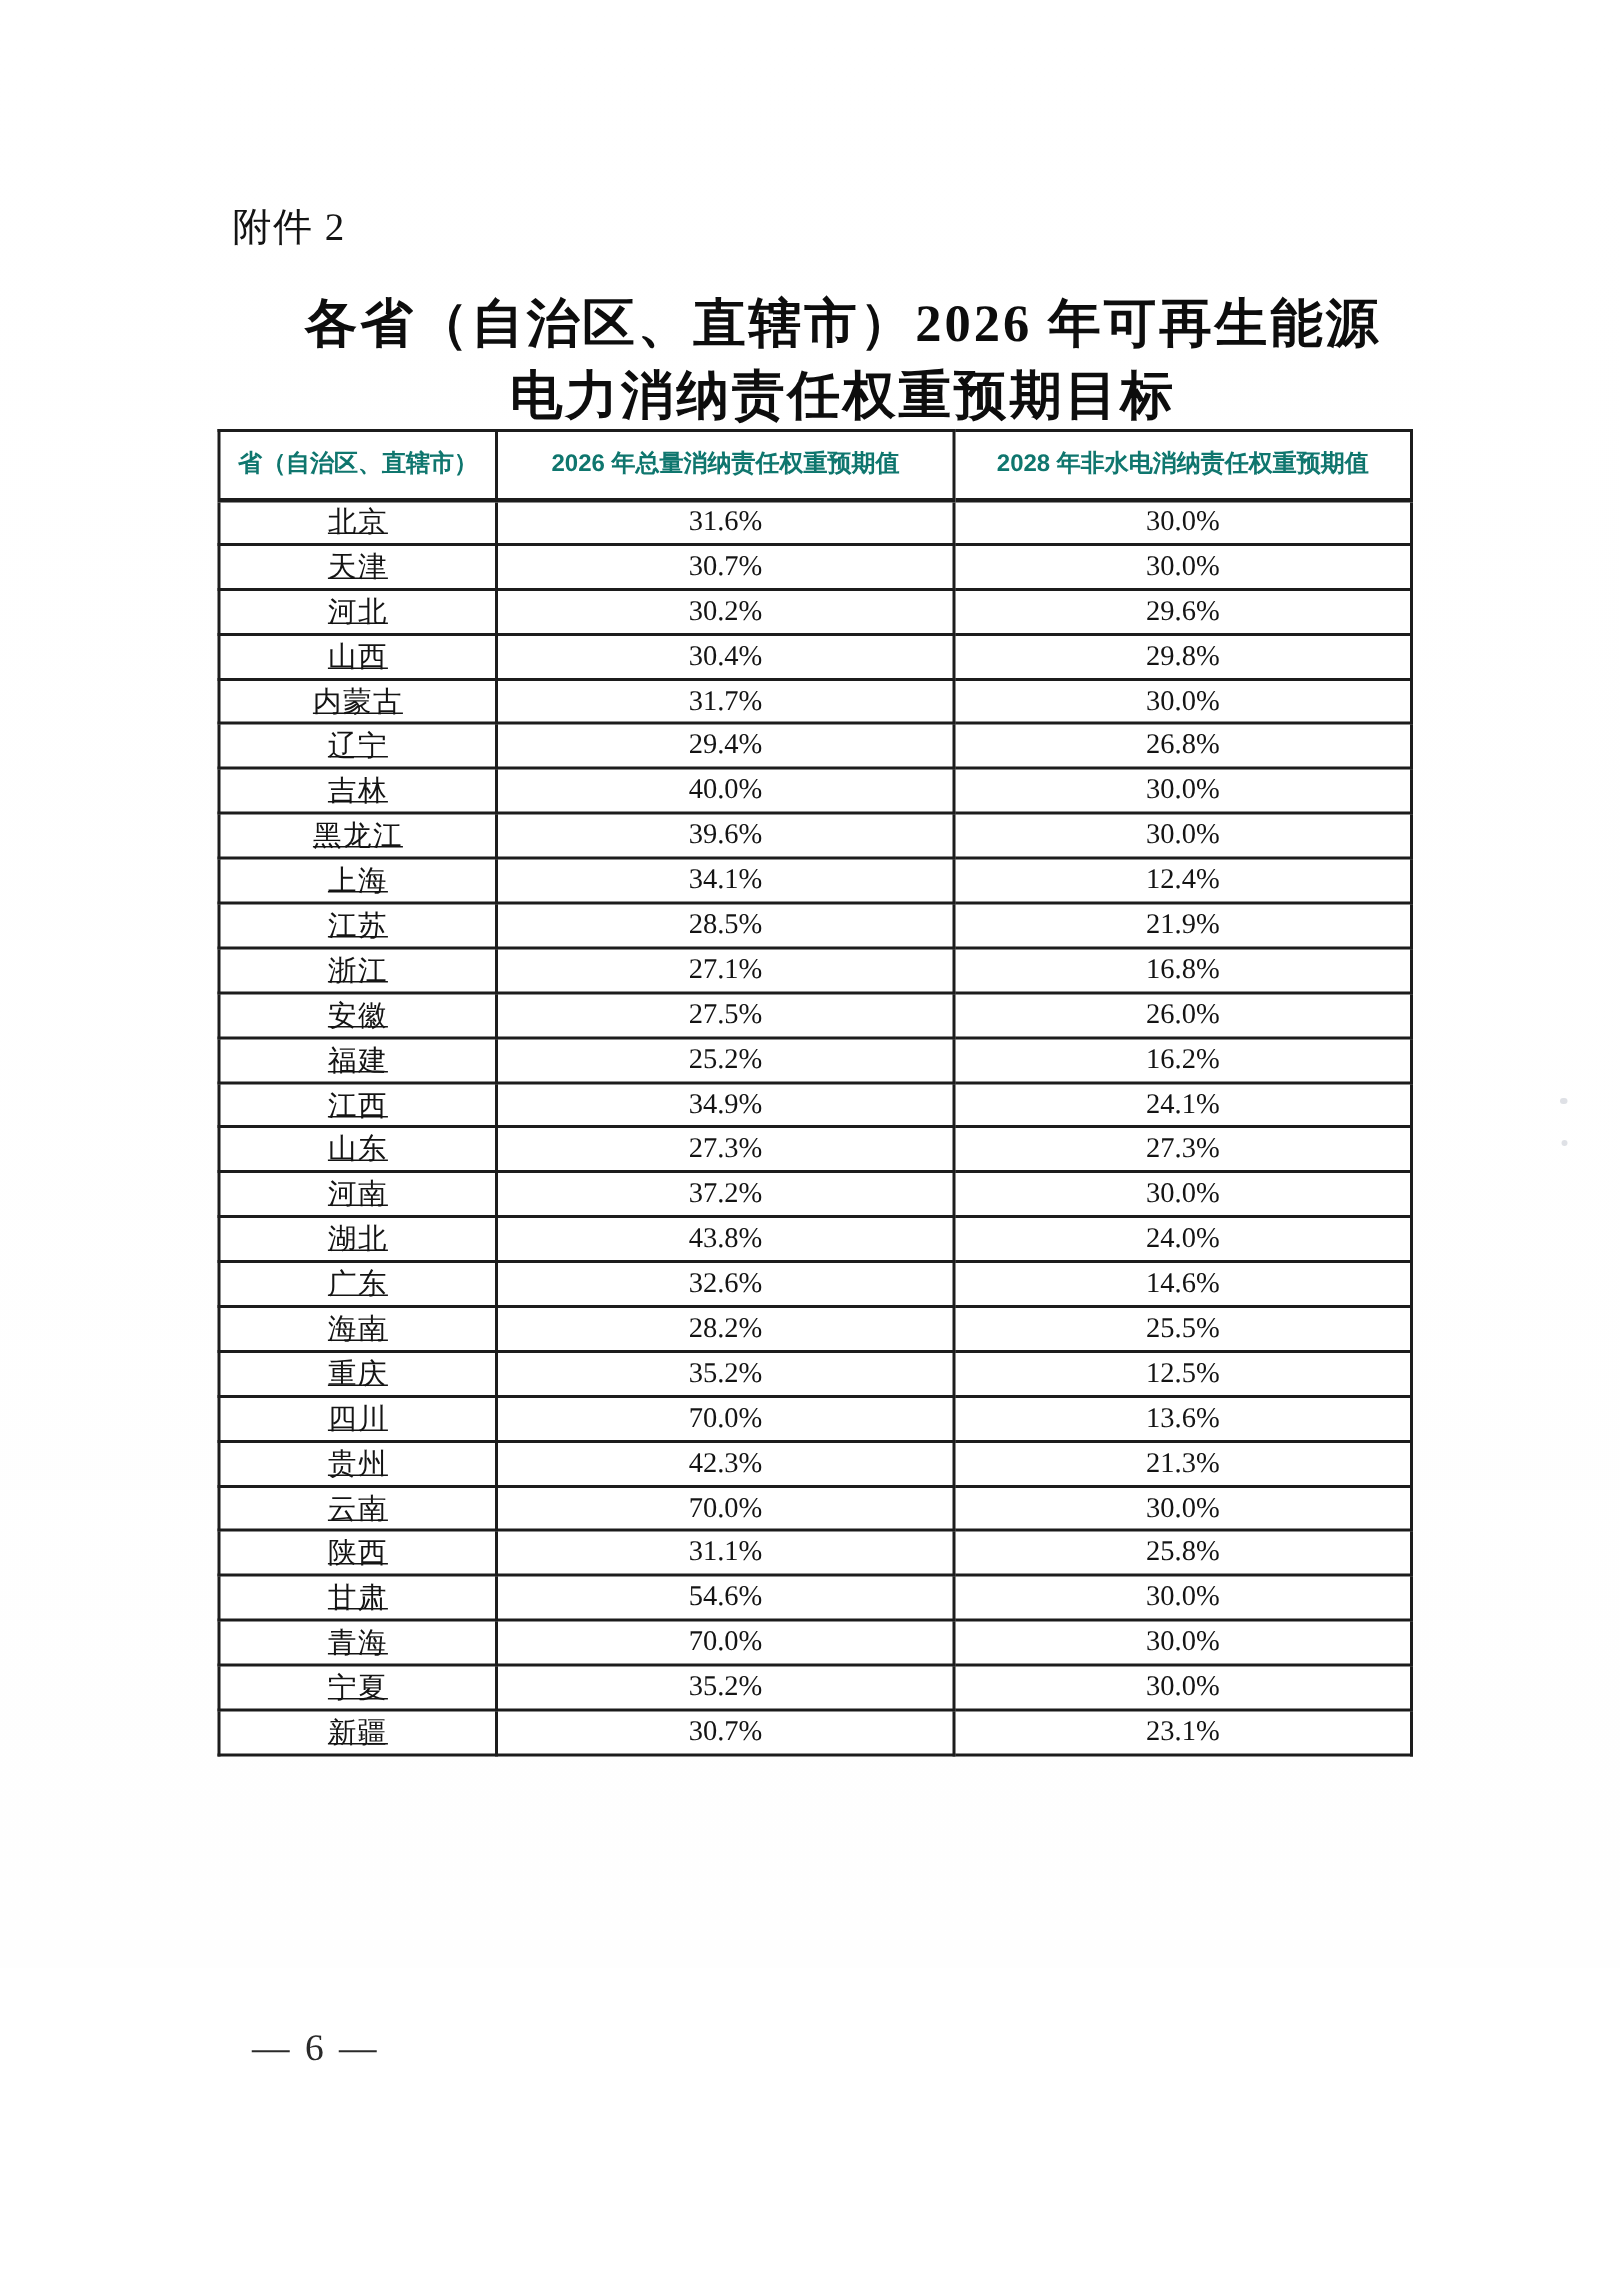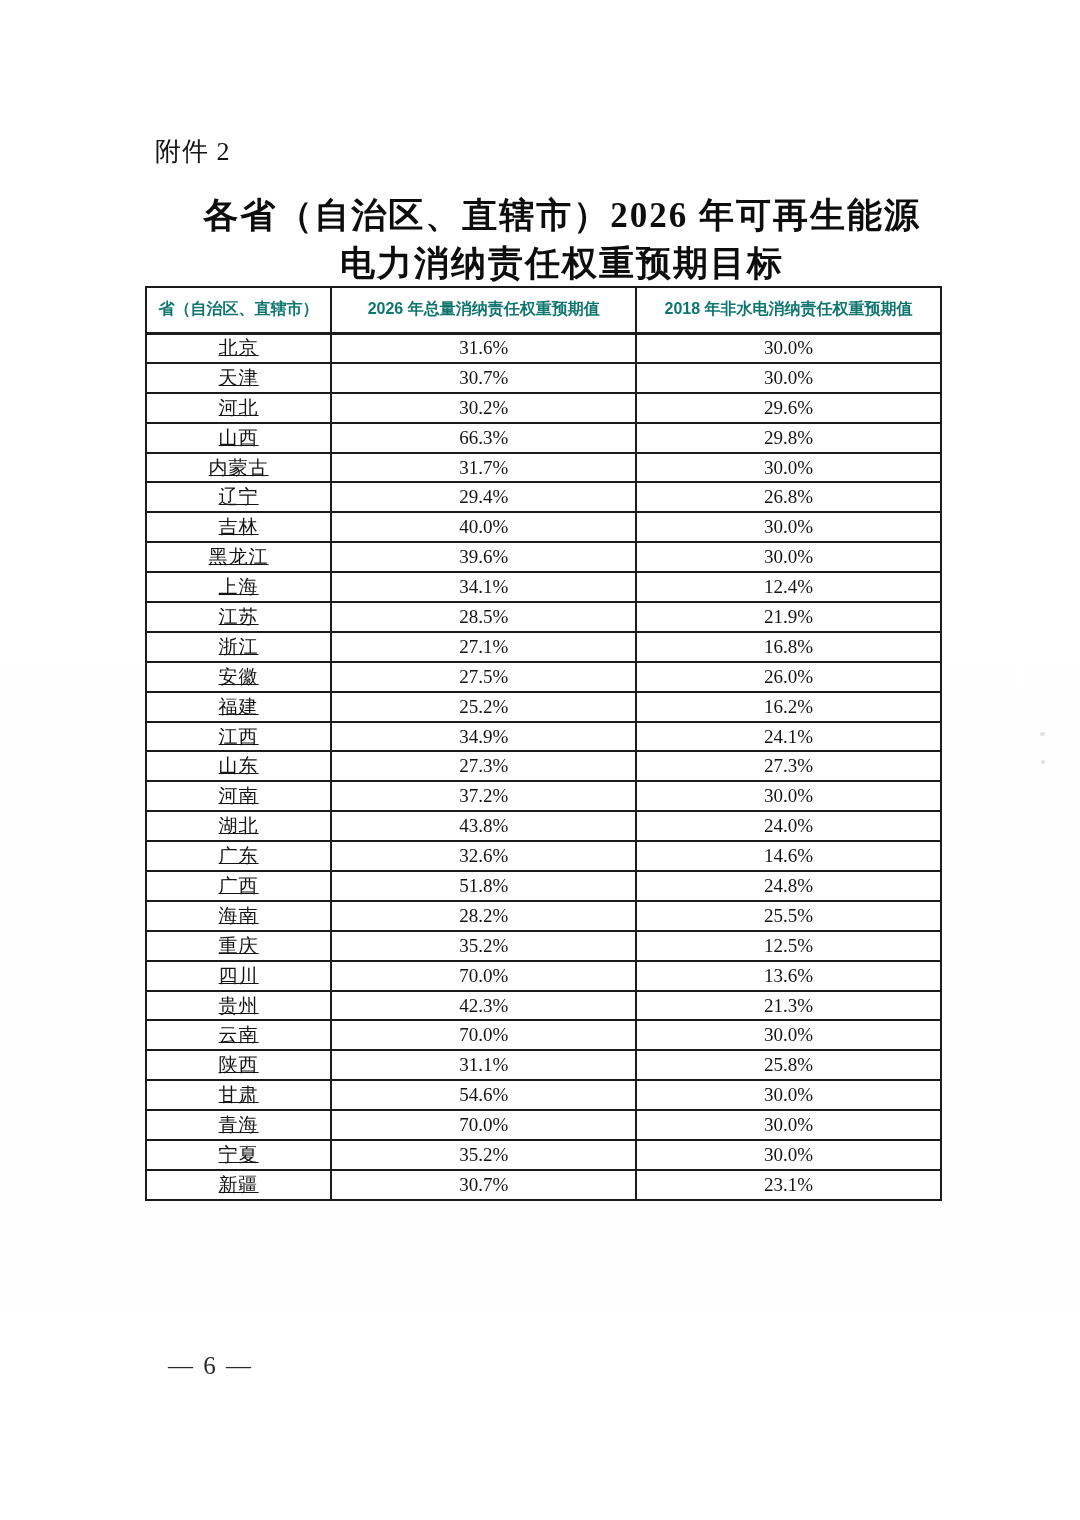--- a/index.html
+++ b/index.html
@@ -106,42 +106,42 @@
   <table class="weights">
     <colgroup>
       <col style="width:23.3%">
       <col style="width:38.35%">
       <col style="width:38.35%">
     </colgroup>
     <thead>
       <tr>
         <th>省（自治区、直辖市）</th>
         <th>2026 年总量消纳责任权重预期值</th>
-        <th>2018 年非水电消纳责任权重预期值</th>
+        <th>2028 年非水电消纳责任权重预期值</th>
       </tr>
     </thead>
     <tbody>
         <tr>
           <td class="province">北京</td>
           <td>31.6%</td>
           <td>30.0%</td>
         </tr>
         <tr>
           <td class="province">天津</td>
           <td>30.7%</td>
           <td>30.0%</td>
         </tr>
         <tr>
           <td class="province">河北</td>
           <td>30.2%</td>
           <td>29.6%</td>
         </tr>
         <tr>
           <td class="province">山西</td>
-          <td>66.3%</td>
+          <td>30.4%</td>
           <td>29.8%</td>
         </tr>
         <tr>
           <td class="province">内蒙古</td>
           <td>31.7%</td>
           <td>30.0%</td>
         </tr>
         <tr>
           <td class="province">辽宁</td>
           <td>29.4%</td>
@@ -201,25 +201,20 @@
           <td class="province">湖北</td>
           <td>43.8%</td>
           <td>24.0%</td>
         </tr>
         <tr>
           <td class="province">广东</td>
           <td>32.6%</td>
           <td>14.6%</td>
         </tr>
         <tr>
-          <td class="province">广西</td>
-          <td>51.8%</td>
-          <td>24.8%</td>
-        </tr>
-        <tr>
           <td class="province">海南</td>
           <td>28.2%</td>
           <td>25.5%</td>
         </tr>
         <tr>
           <td class="province">重庆</td>
           <td>35.2%</td>
           <td>12.5%</td>
         </tr>
         <tr>

